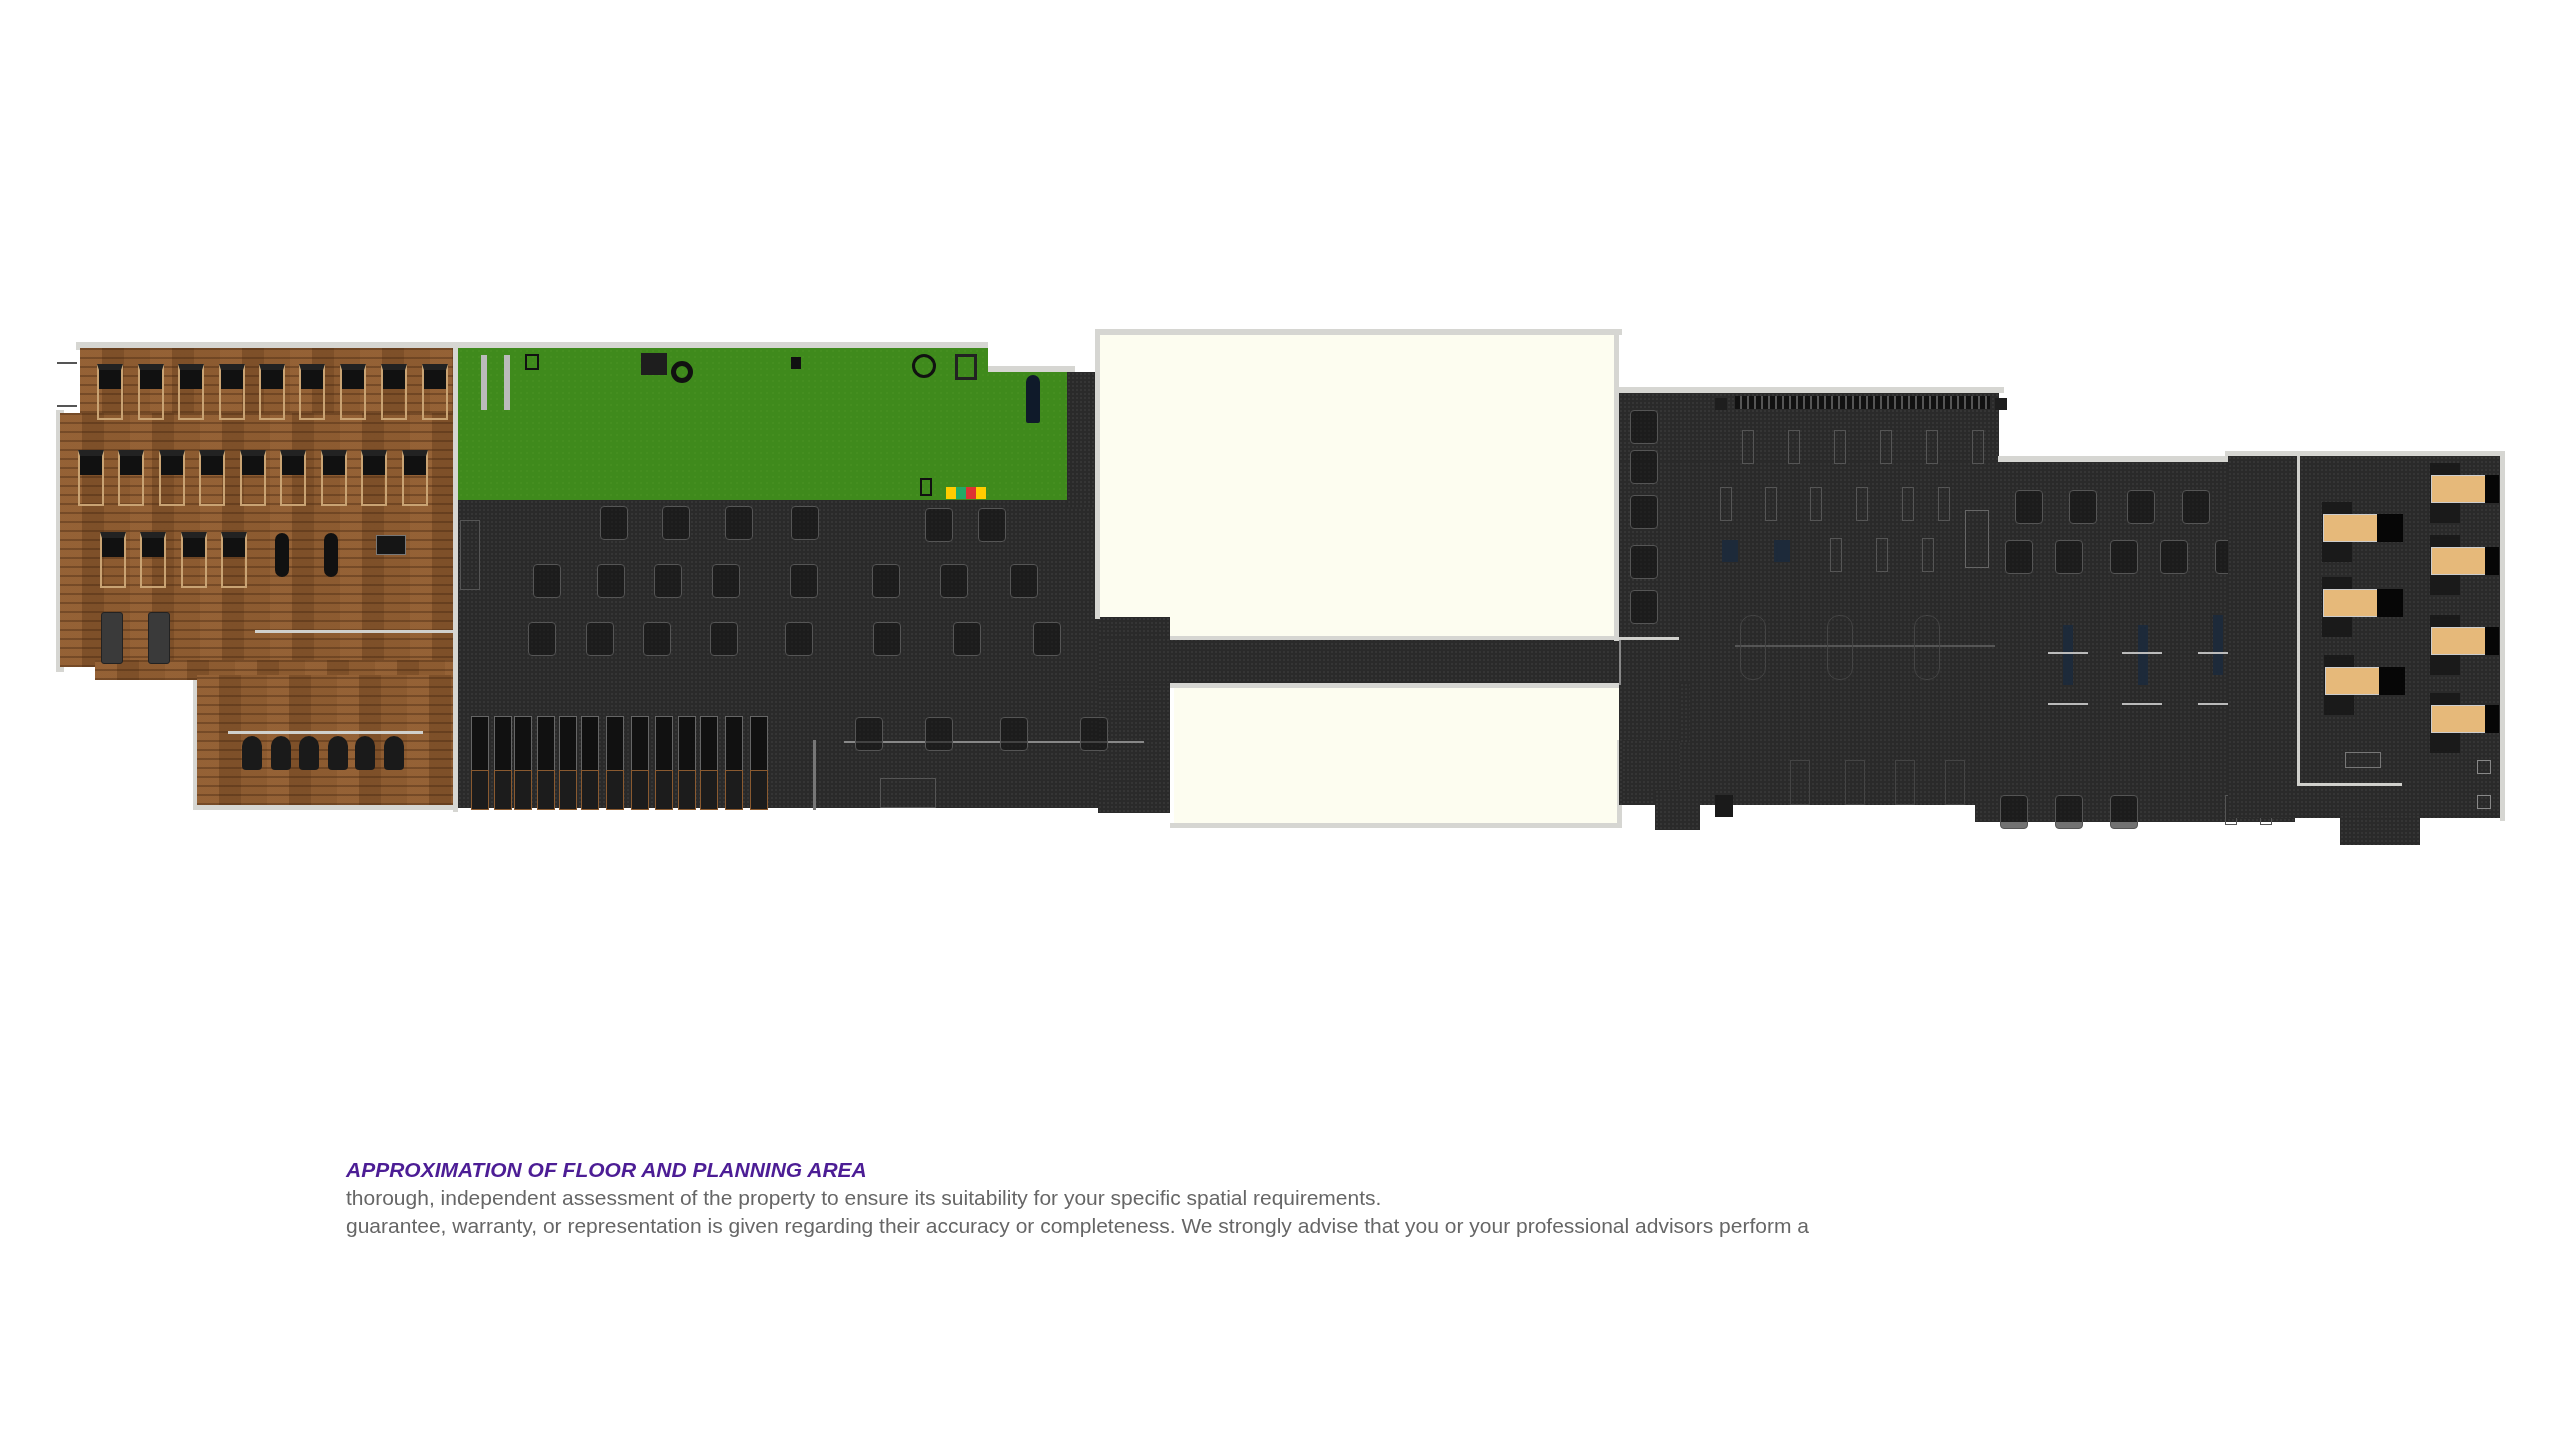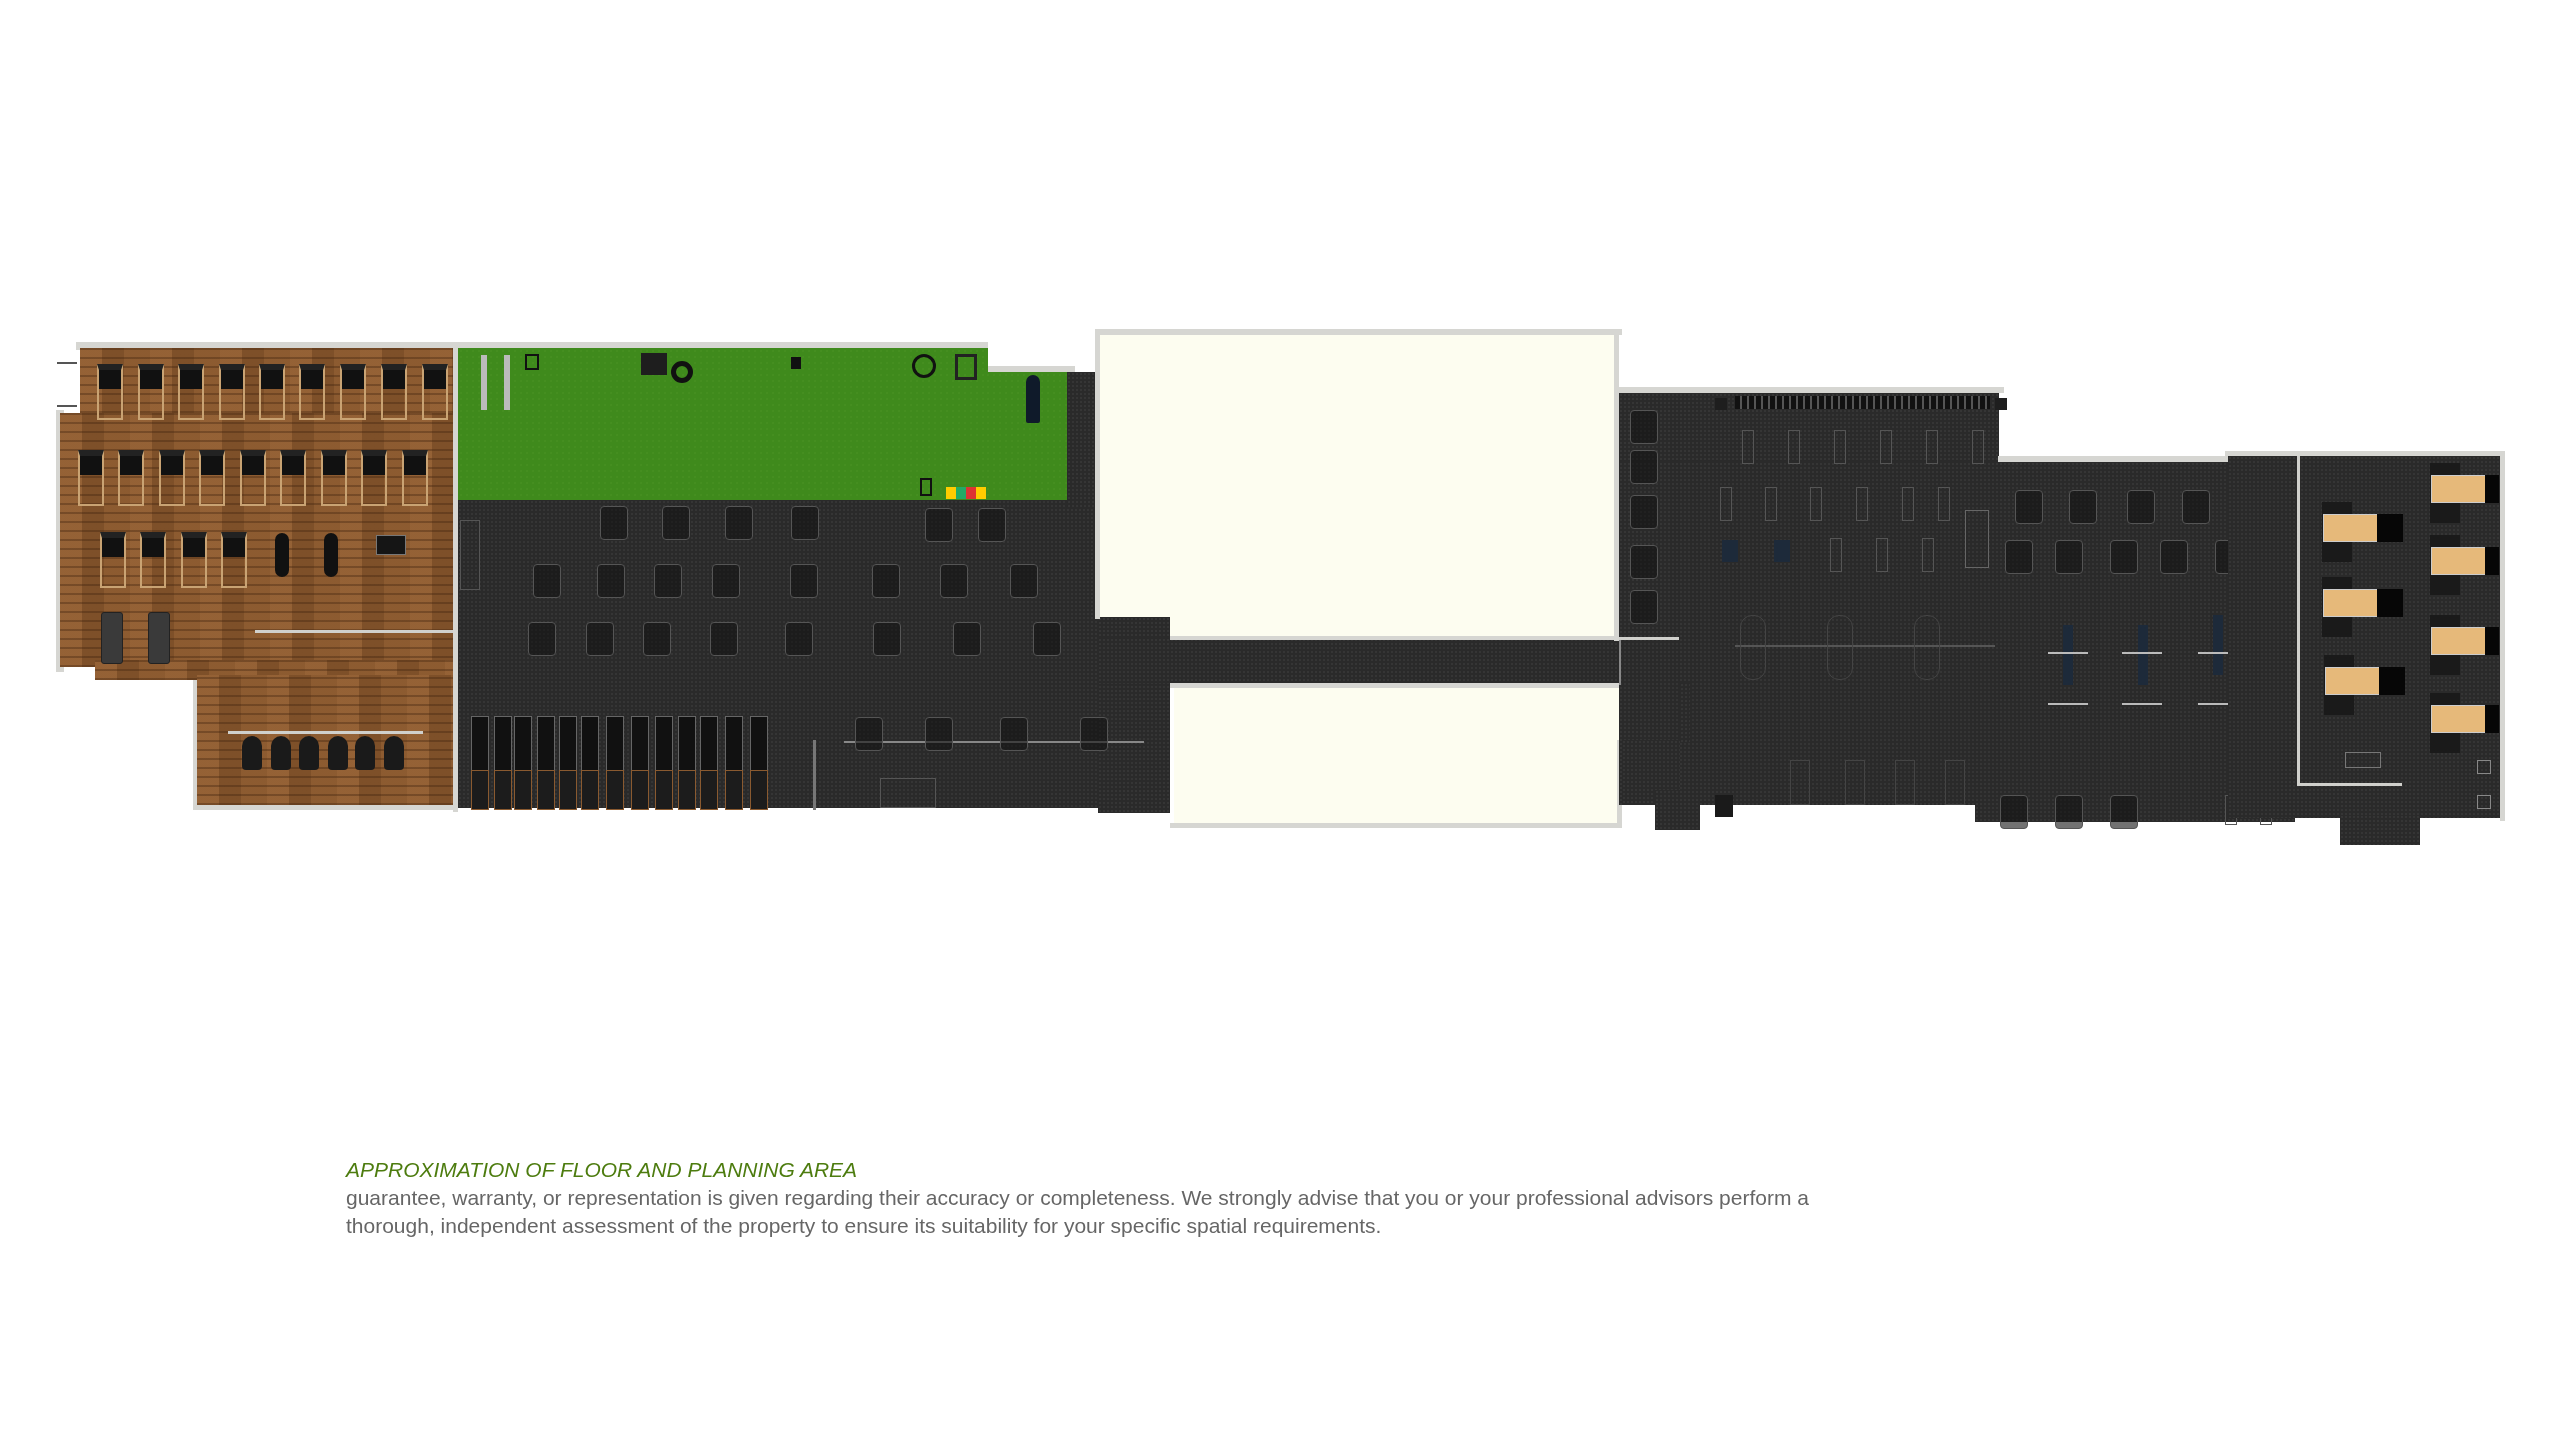--- a/index.html
+++ b/index.html
@@ -27,21 +27,21 @@
   .rack-base { width:18px; height:40px; border:1px solid #8a5a30; background:#1c1c1c; }
   .dbrack { height:13px; background:repeating-linear-gradient(90deg,#111 0 5px,#555 5px 7px); }
   .platform { width:56px; height:28px; background:#e6b97a; border:1px solid #ccc; }
   .platform-side { width:26px; height:28px; background:#060606; }
   .platform-mat { width:50px; height:60px; background:#1a1a1a; }
   .ring { width:22px; height:22px; border:5px solid #111; border-radius:50%; }
   .sq { width:26px; height:22px; background:#1e1e1e; }
   .plates { width:40px; height:12px; background:linear-gradient(90deg,#ffcc00 0 25%,#2a6 25% 50%,#d33 50% 75%,#ffcc00 75%); }
   .bag { width:14px; height:48px; background:#0f1a2a; border-radius:7px 7px 2px 2px; }
   #caption { position:absolute; left:346px; top:1158px; width:1620px; color:#666666; }
-  #caption .title { font-weight:normal; font-style:italic; font-size:21px; color:#4d7c0f; margin:0 0 2px 0; letter-spacing:0px; }
+  #caption .title { font-weight:bold; font-style:italic; font-size:21px; color:#4c1d95; margin:0 0 2px 0; letter-spacing:0px; }
   #caption .body { font-size:21px; line-height:27.5px; margin:0; }
 </style>
 </head>
 <body>
 
 <div id="plan">
 
   <div class="wall" style="left:76px;top:342px;width:382px;height:8px;"></div>
   <div class="wall" style="left:56px;top:410px;width:8px;height:262px;"></div>
   <div class="wall" style="left:193px;top:680px;width:8px;height:130px;"></div>
@@ -293,15 +293,15 @@
   <div class="eq platform" style="left:2431px;top:705px;"></div>
   <div class="eq platform-side" style="left:2485px;top:705px;width:14px;"></div>
 
   <div class="eq" style="left:2345px;top:752px;width:36px;height:16px;border:1px solid #777;"></div>
   <div class="eq" style="left:2477px;top:760px;width:14px;height:14px;border:1px solid #888;"></div>
   <div class="eq" style="left:2477px;top:795px;width:14px;height:14px;border:1px solid #888;"></div>
 </div>
 
 <div id="caption">
   <p class="title">APPROXIMATION OF FLOOR AND PLANNING AREA</p>
+  <p class="body">thorough, independent assessment of the property to ensure its suitability for your specific spatial requirements.</p>
   <p class="body">guarantee, warranty, or representation is given regarding their accuracy or completeness. We strongly advise that you or your professional advisors perform a</p>
-  <p class="body">thorough, independent assessment of the property to ensure its suitability for your specific spatial requirements.</p>
 </div>
 
 </body></html>

